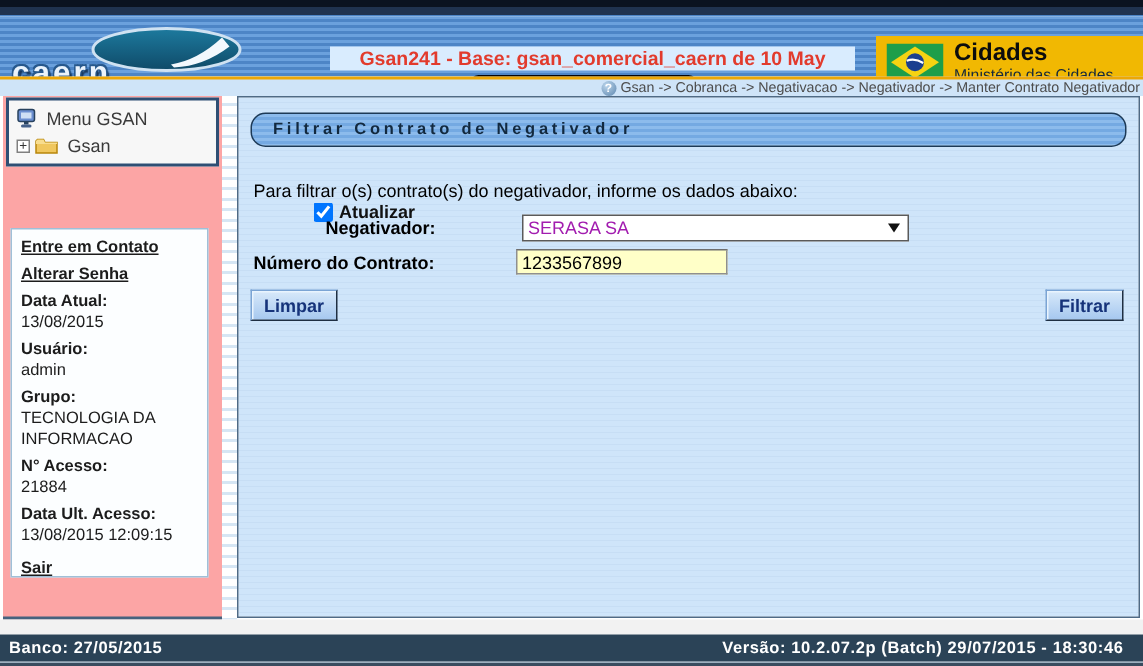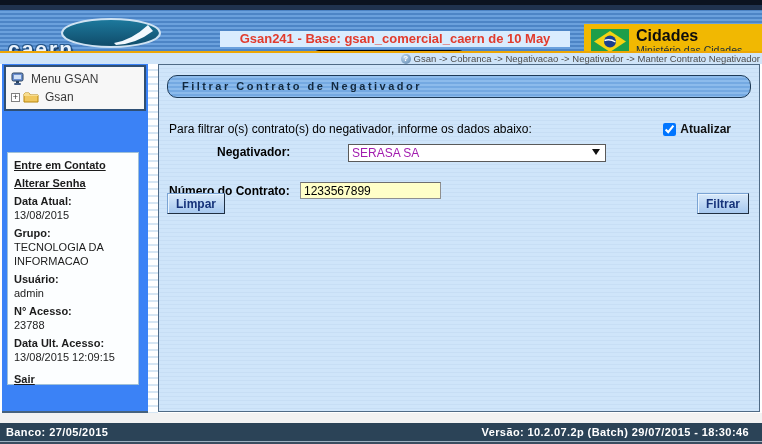--- a/index.html
+++ b/index.html
@@ -35,21 +35,21 @@
   .breadcrumb { position:absolute; left:0; top:51px; width:762px; height:13px;
     background:#cfe4f8; border-top:2px solid #eda705; display:flex; align-items:center;
     justify-content:flex-end; padding-right:2px; }
   .help-icon { width:10px; height:10px; border-radius:50%;
     background:radial-gradient(circle at 35% 30%,#bcd6ec,#5c85ad); color:#fff; font-size:8px;
     font-weight:bold; line-height:10px; text-align:center; margin-right:3px; cursor:pointer; }
   .breadcrumb-text { font-size:9.5px; color:#4d4d4d; }
 
   
   .sidebar { position:absolute; left:2px; top:64px; width:146px; height:349px;
-    background:#3b82f6; border-bottom:2px solid #46627e; }
+    background:#fca5a5; border-bottom:2px solid #46627e; }
   .menu-box { position:absolute; left:2px; top:1px; width:142px; height:46px;
     background:#f7f7f7; border:2px solid #2f4f74; padding:3px 5px; }
   .menu-row { display:flex; align-items:center; gap:6px; height:18px; }
   .menu-title { font-size:12px; color:#3a3a3a; }
   .tree-row { display:flex; align-items:center; gap:3px; height:18px; }
   .expand-box { width:9px; height:9px; border:1px solid #808080; background:#fff;
     font-size:9px; line-height:7px; text-align:center; color:#333; cursor:pointer; }
   .tree-label { font-size:12px; color:#3a3a3a; margin-left:3px; cursor:pointer; }
 
   .info-box { position:absolute; left:5px; top:88px; width:132px; height:233px;
@@ -67,21 +67,21 @@
   
   .main { position:absolute; left:158px; top:64px; width:602px; height:348px;
     background:repeating-linear-gradient(180deg,#cfe5fa 0 3px,#c7def5 3px 4px);
     border:1px solid #4f6a85; }
   .panel-title { position:absolute; left:8px; top:10px; width:584px; height:23px;
     border:1px solid #1d3a57; border-radius:10px;
     background:repeating-linear-gradient(180deg,#8cbbec 0 2px,#74a9e2 2px 4px);
     font-size:11px; font-weight:bold; color:#12293f; letter-spacing:2.5px;
     line-height:21px; padding-left:14px; }
   .row-instruction { position:absolute; left:10px; top:55px; width:582px; height:16px;
-    display:flex; align-items:flex-end; }
+    display:flex; align-items:flex-start;flex-direction:column; }
   .instruction { font-size:12px; color:#000; flex:1 1 auto; }
   .chk-wrap { display:flex; align-items:center; gap:4px; margin-right:20px;padding-left:40px; }
   .chk-wrap input { width:13px; height:13px; cursor:pointer; }
   .chk-label { font-size:12px; font-weight:bold; color:#111; }
 
   .form-row { position:absolute; left:10px; display:flex; align-items:center; }
   .form-label { width:131px; font-size:12px; font-weight:bold; color:#000; flex:0 0 auto; }
   .select-wrap { position:relative; width:258px; height:18px; }
   .select-wrap select { width:100%; height:100%; font-family:"Liberation Sans",sans-serif;
     font-size:12px; color:#a21caf; background:#fff; border:1px solid #5a5a5a;
@@ -177,30 +177,30 @@
 
     <div class="info-box">
       <a class="side-link">Entre em Contato</a>
       <a class="side-link">Alterar Senha</a>
 
       <div class="info-group">
         <div class="info-label">Data Atual:</div>
         <div>13/08/2015</div>
       </div>
       <div class="info-group">
+        <div class="info-label">Usuário:</div>
+        <div>admin</div>
+      </div>
+      <div class="info-group">
         <div class="info-label">Grupo:</div>
         <div>TECNOLOGIA DA INFORMACAO</div>
       </div>
       <div class="info-group">
-        <div class="info-label">Usuário:</div>
-        <div>admin</div>
-      </div>
-      <div class="info-group">
         <div class="info-label">N° Acesso:</div>
-        <div>23788</div>
+        <div>21884</div>
       </div>
       <div class="info-group">
         <div class="info-label">Data Ult. Acesso:</div>
         <div>13/08/2015 12:09:15</div>
       </div>
 
       <a class="side-link sair">Sair</a>
     </div>
   </div>
 
@@ -220,21 +220,21 @@
     <div class="form-row" style="top:78px;padding-left:48px;">
       <span class="form-label">Negativador:</span>
       <span class="select-wrap">
         <select>
           <option>SERASA SA</option>
         </select>
         <span class="select-arrow"></span>
       </span>
     </div>
 
-    <div class="form-row" style="top:117px;">
+    <div class="form-row" style="top:101px;gap:44px;">
       <span class="form-label">Número do Contrato:</span>
       <input class="text-input" type="text" value="1233567899" style="">
     </div>
 
     <div class="buttons-row">
       <button class="btn btn-left">Limpar</button>
       <button class="btn btn-right">Filtrar</button>
     </div>
   </div>
 

